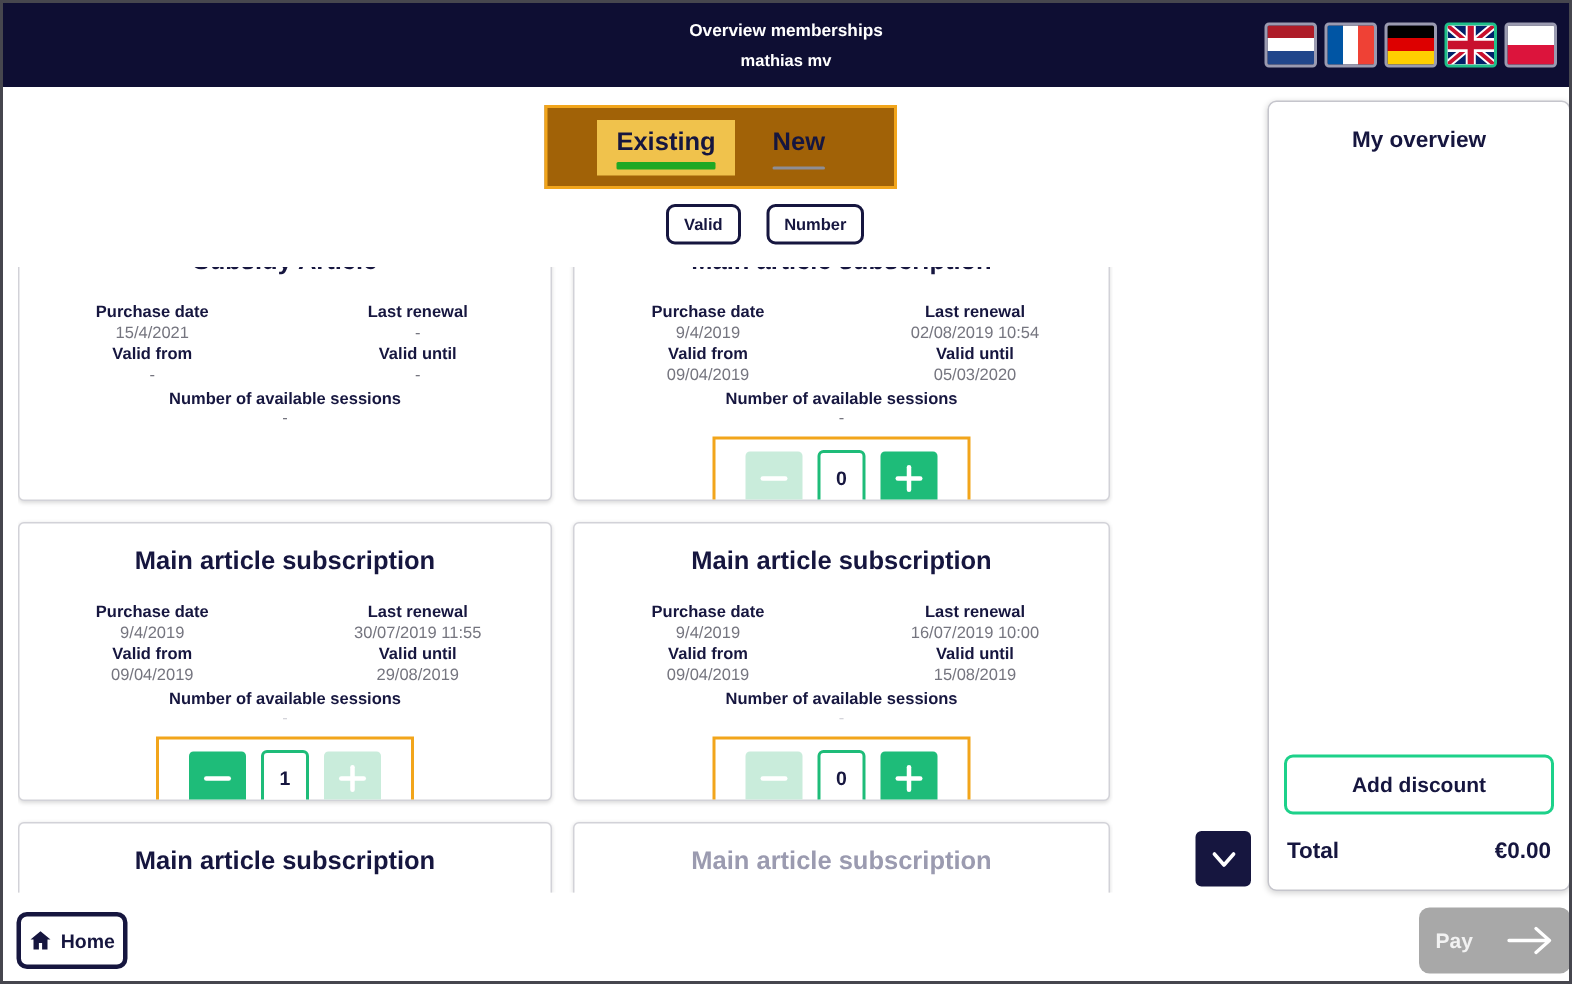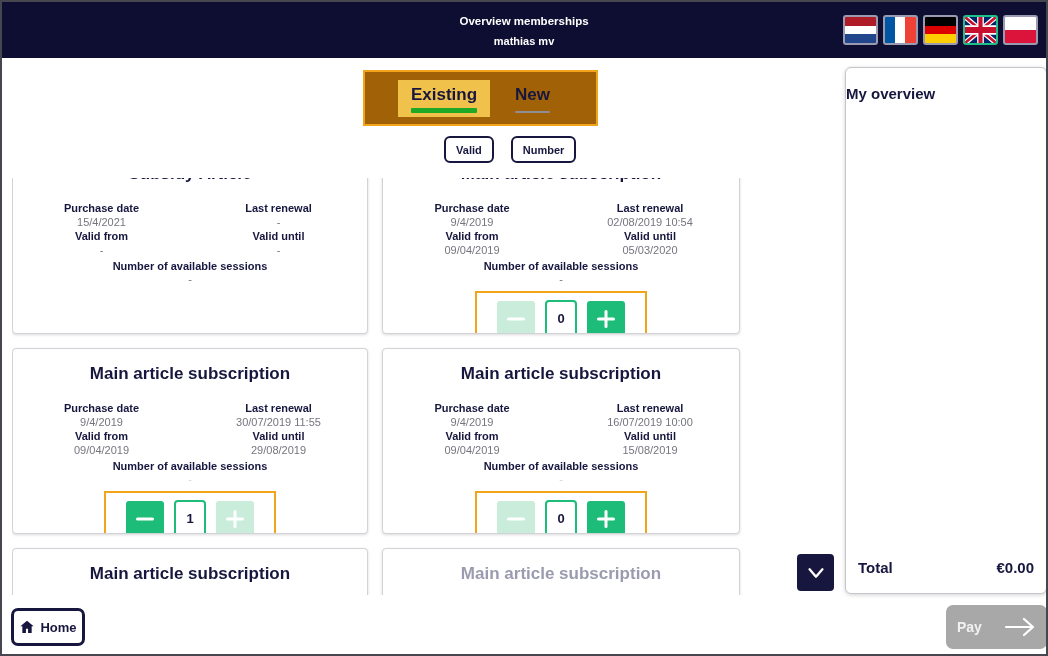--- a/index.html
+++ b/index.html
@@ -57,21 +57,21 @@
   .step-value { width:32px; height:38px; border:2px solid #1ebc79; border-radius:4px; background:#fff;
                 font-size:13px; font-weight:700; color:#16163f; line-height:34px; text-align:center; }
 
   
   .scroll-down { position:absolute; left:795px; top:552px; width:37px; height:37px; background:#16163f; border:none;
                  border-radius:4px; cursor:pointer; display:flex; align-items:center; justify-content:center; }
 
   
   .panel { position:absolute; left:843px; top:65px; width:202px; height:527px; background:#fff;
            border:1px solid #c5c5cc; border-radius:6px; box-shadow:0 1px 4px rgba(0,0,0,.18); }
-  .panel-title { margin-top:17px; font-size:15px; font-weight:700; color:#16163f; }
+  .panel-title { margin-top:17px; text-align:center; font-size:15px; font-weight:700; color:#16163f; }
   .discount-btn { position:absolute; left:10px; right:10px; top:435px; height:40px; background:#fff;
                   border:2px solid #1dd18a; border-radius:6px; font-size:14px; font-weight:700; color:#16163f;
                   font-family:"Liberation Sans", sans-serif; cursor:pointer; }
   .total-row { position:absolute; left:12px; right:12px; top:491px; display:flex; justify-content:space-between;
                font-size:15px; font-weight:700; color:#16163f; }
 
   
   .home-btn { position:absolute; left:9px; top:606px; width:74px; height:38px; background:#fff;
               border:3px solid #16163f; border-radius:7px; display:flex; align-items:center; justify-content:center;
               gap:5px; cursor:pointer; }
@@ -250,20 +250,21 @@
   </div>
 
   <button class="scroll-down">
     <svg width="22" height="22" viewBox="0 0 24 24">
       <polyline points="5,8 12,16 19,8" fill="none" stroke="#fff" stroke-width="2.6" stroke-linecap="round" stroke-linejoin="round"></polyline>
     </svg>
   </button>
 
   <div class="panel">
     <div class="panel-title">My overview</div>
+    <button class="discount-btn">Add discount</button>
     <div class="total-row">
       <span>Total</span>
       <span>€0.00</span>
     </div>
   </div>
 
   <button class="home-btn">
     <svg width="16" height="16" viewBox="0 0 24 24">
       <path d="M12 2.8 L22 11 h-3 v10 h-5.4 v-6.4 h-3.2 V21 H5 V11 H2 Z" fill="#16163f"></path>
     </svg>

